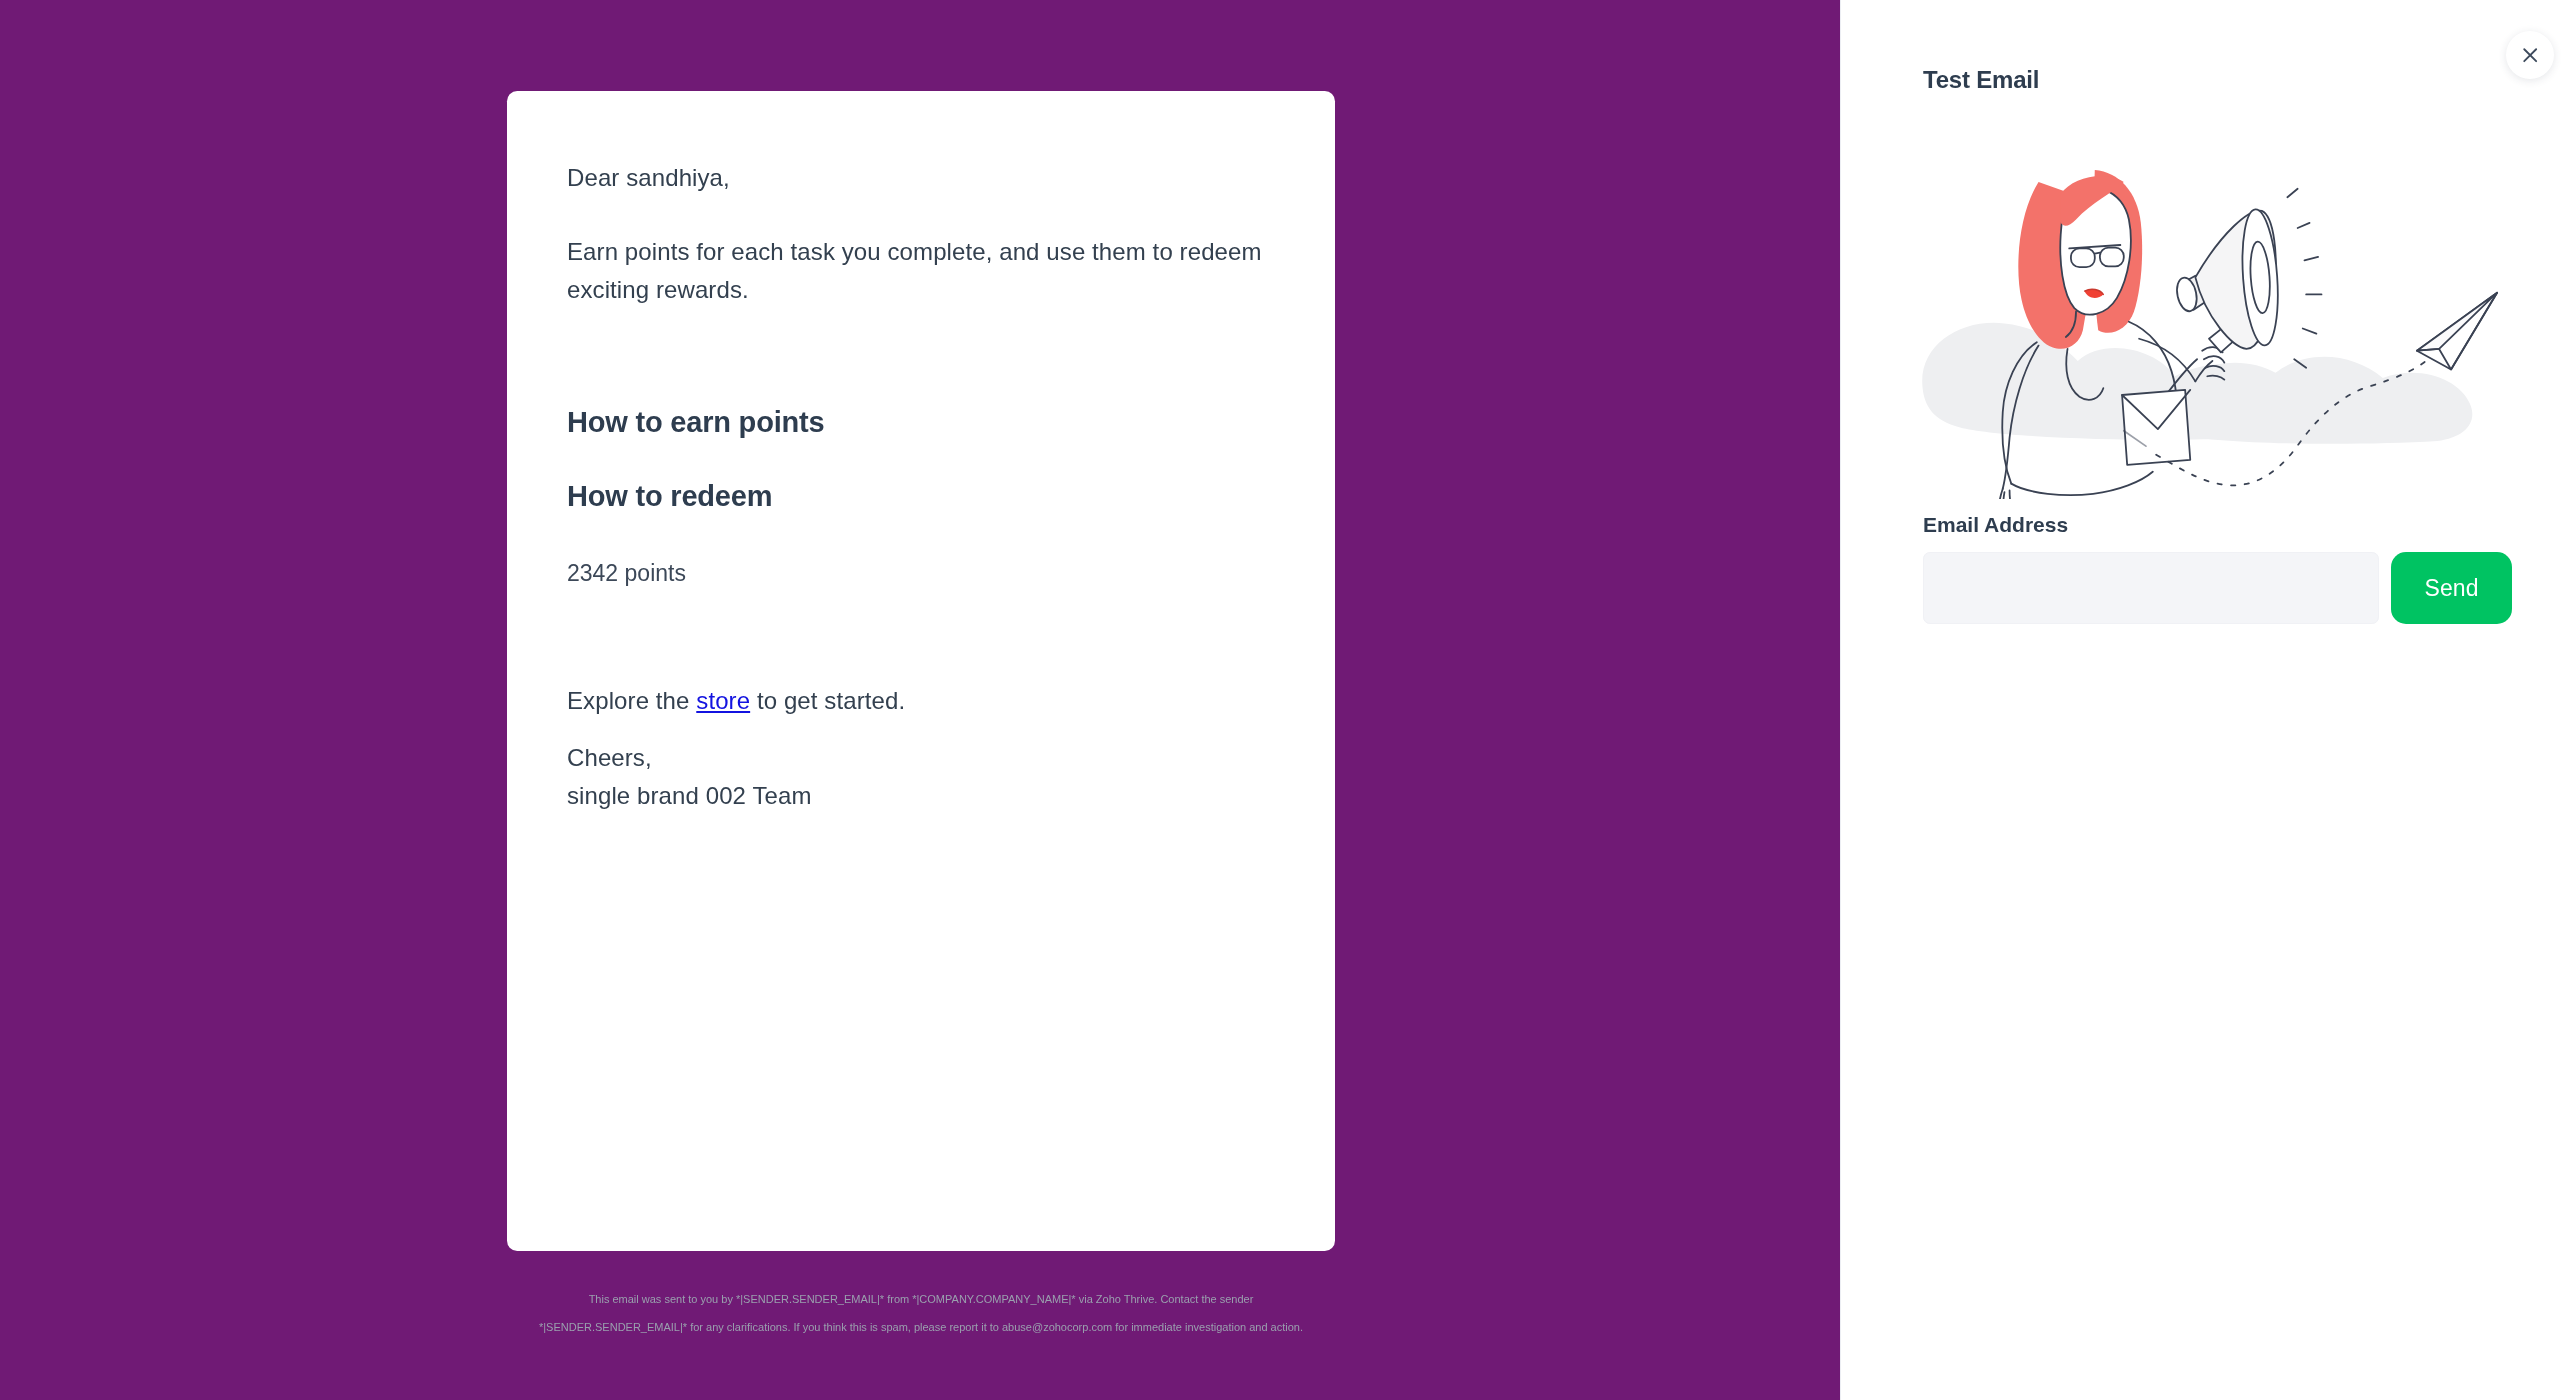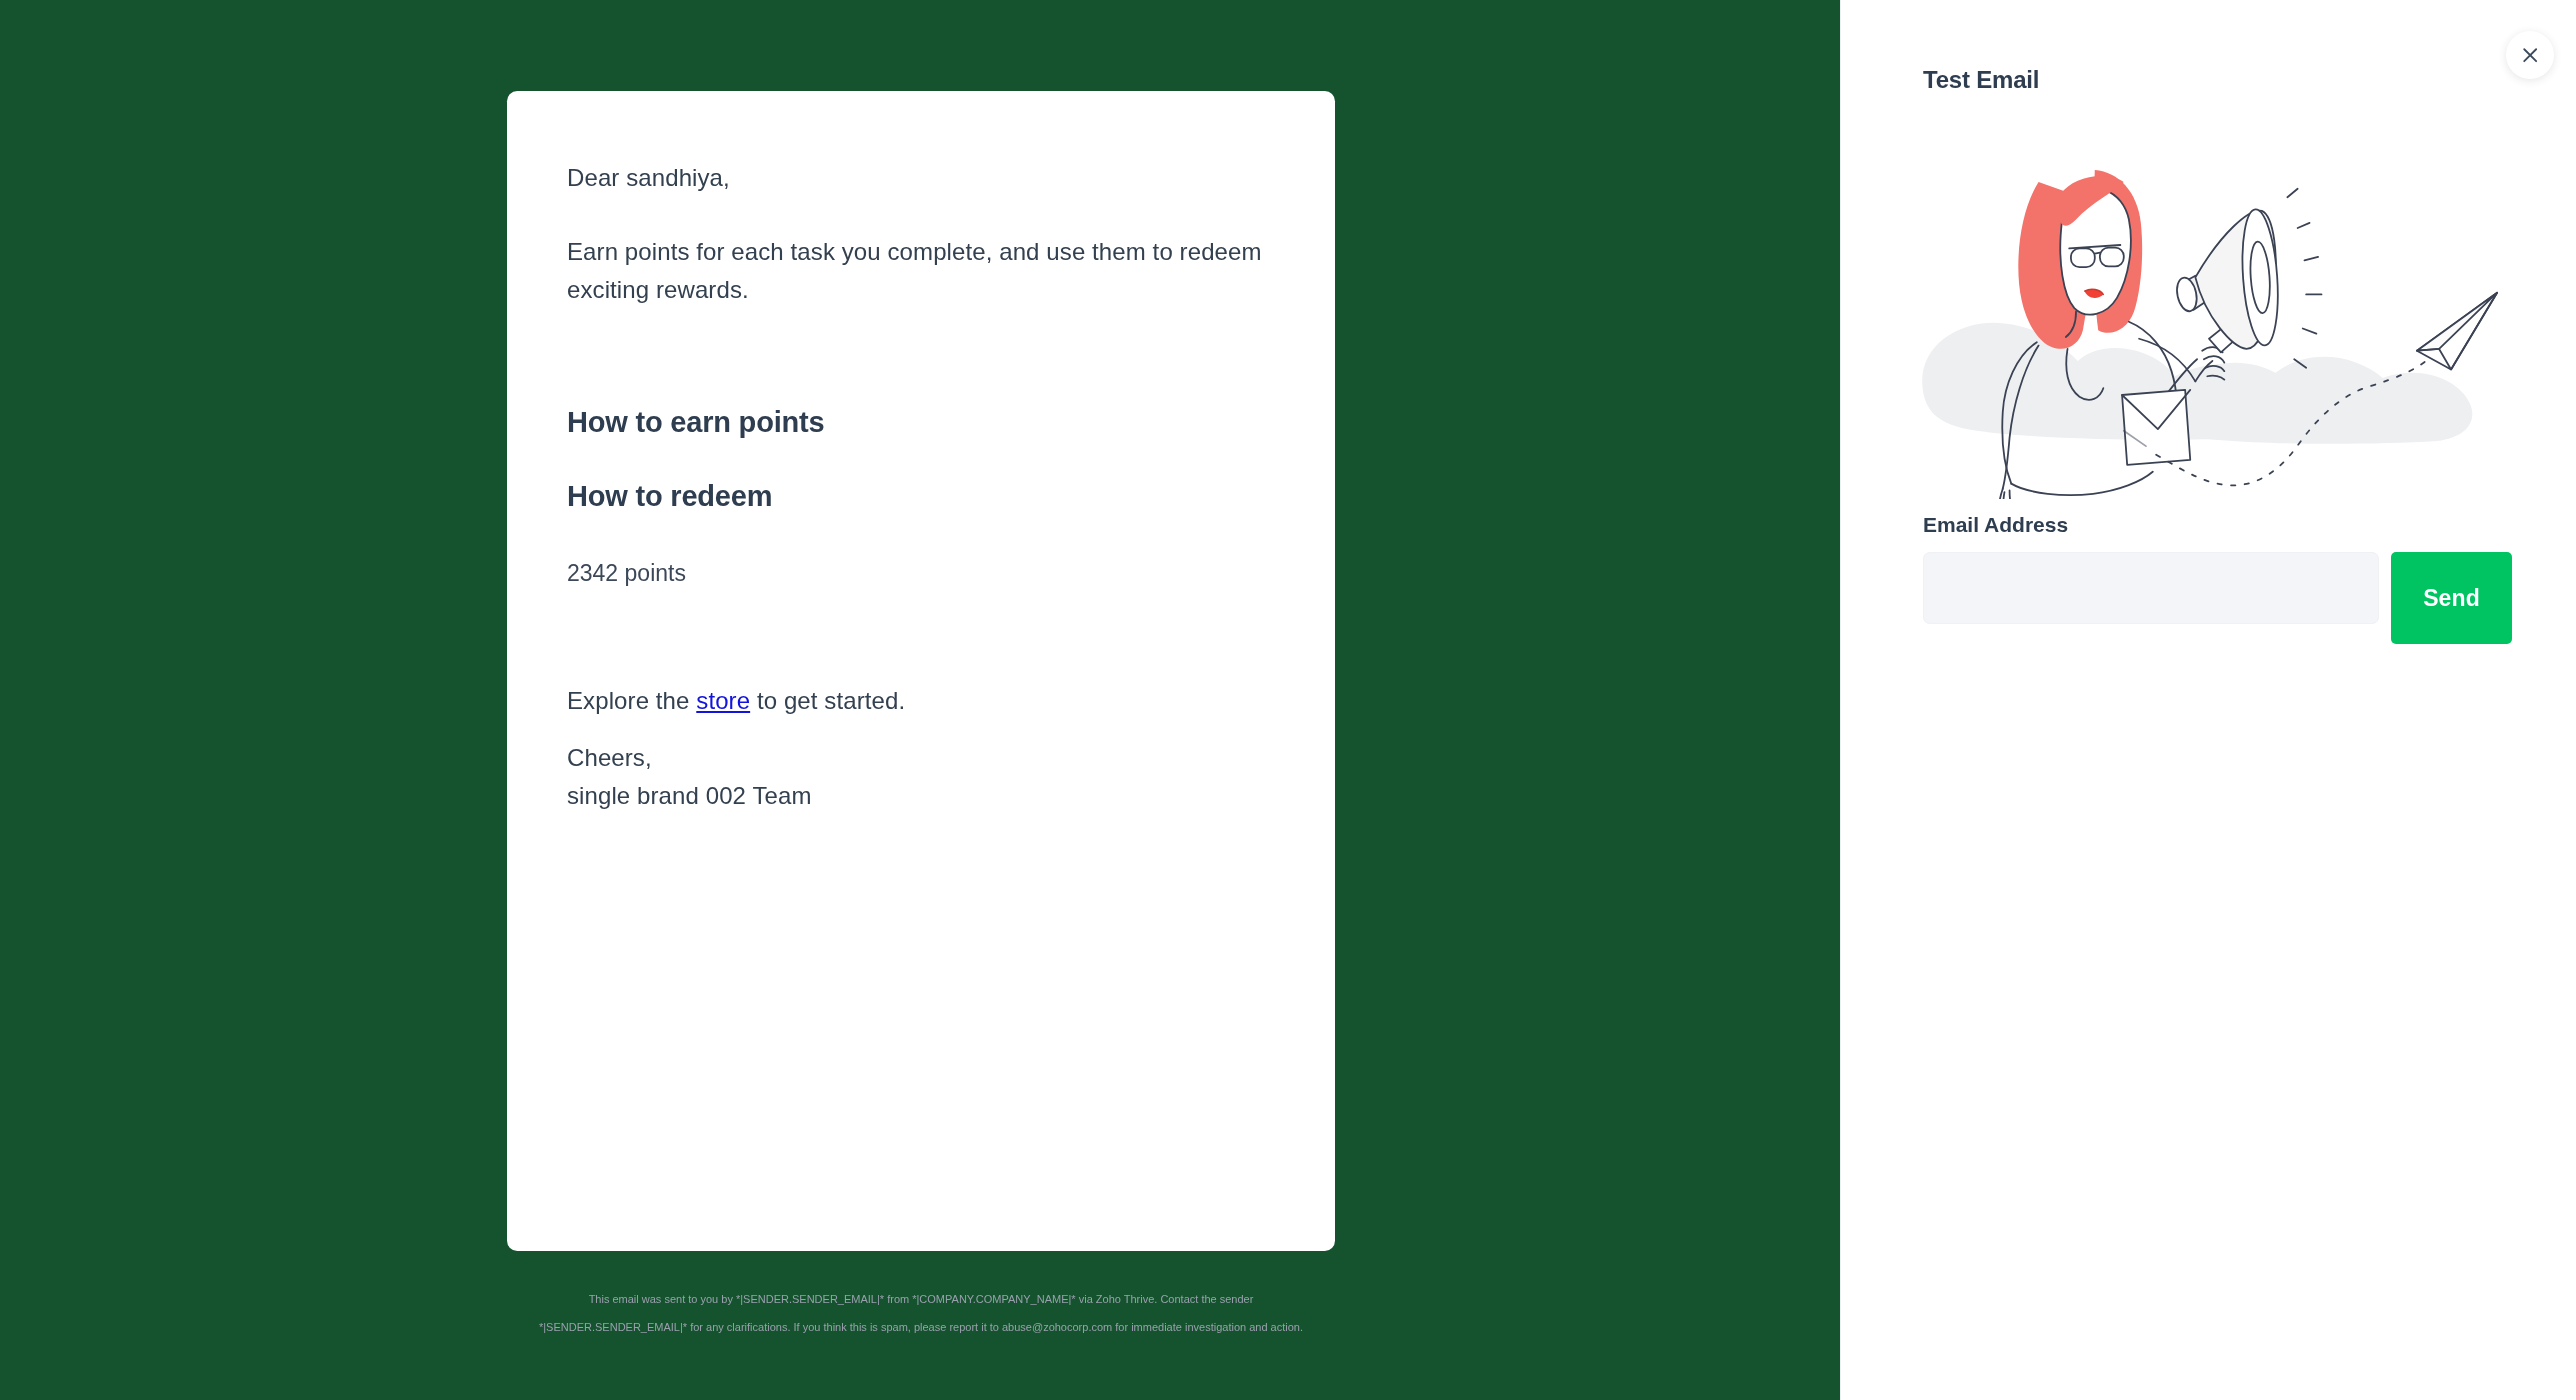--- a/index.html
+++ b/index.html
@@ -25,21 +25,21 @@
     background: #f7f8fc;
   }
 
   
   .preview-pane {
     position: absolute;
     left: 0;
     top: 0;
     width: 1840px;
     height: 1400px;
-    background: #14532d;
+    background: #701a75;
     overflow: hidden;
   }
 
   .email-card {
     position: absolute;
     left: 507px;
     top: 91px;
     width: 828px;
     height: 1160px;
     background: #ffffff;
@@ -200,28 +200,28 @@
     font-family: "Liberation Sans", sans-serif;
     font-size: 21px;
     color: #33404f;
     padding: 0 19px;
     outline: none;
   }
   .email-input::placeholder { color: #a9aebb; }
 
   .send-btn {
     flex: 0 0 121px;
-    height: 92px;
+    height: 72px;
     background: #00c362;
     border: none;
-    border-radius: 5px;
+    border-radius: 15px;
     color: #ffffff;
     font-family: "Liberation Sans", sans-serif;
     font-size: 23px;
-    font-weight: 700;
+    font-weight: 400;
     cursor: pointer;
     letter-spacing: 0.1px;
   }
 </style>
 </head>
 <body>
 
 <div class="screen">
 
   <div class="preview-pane">

